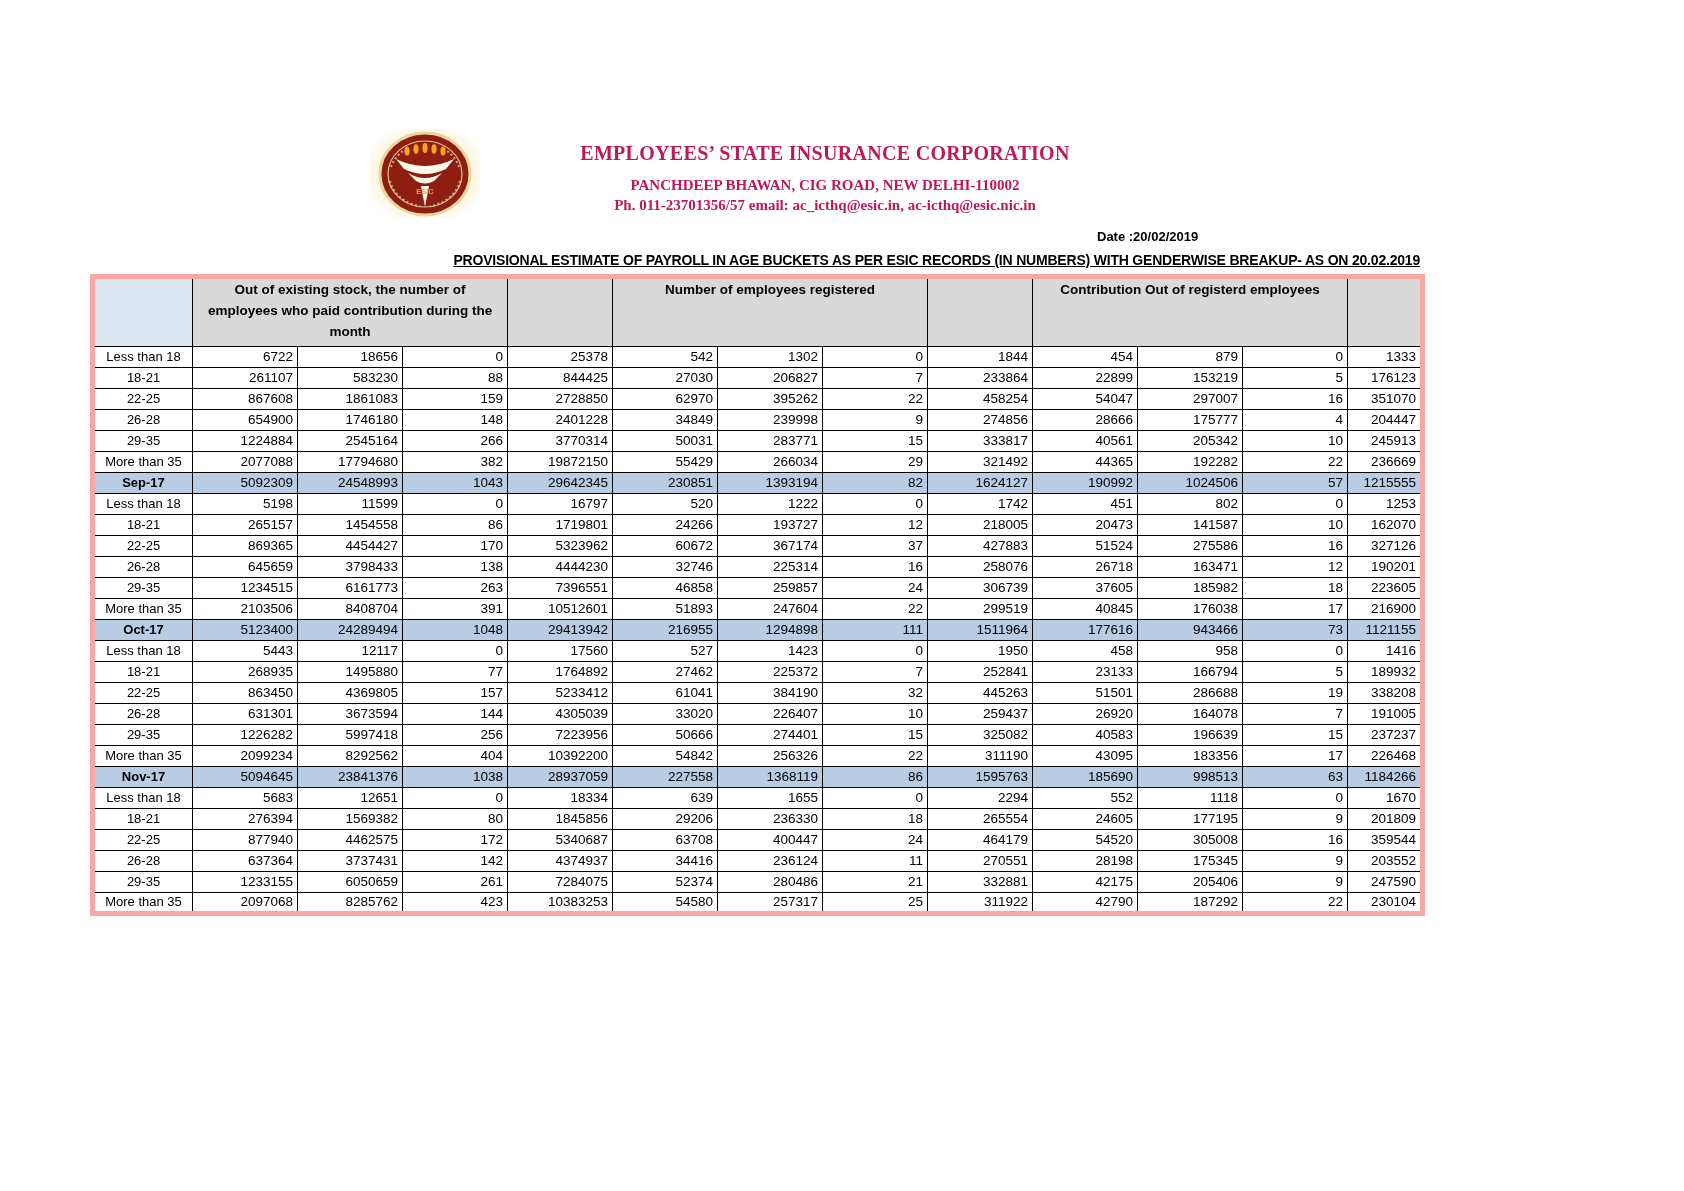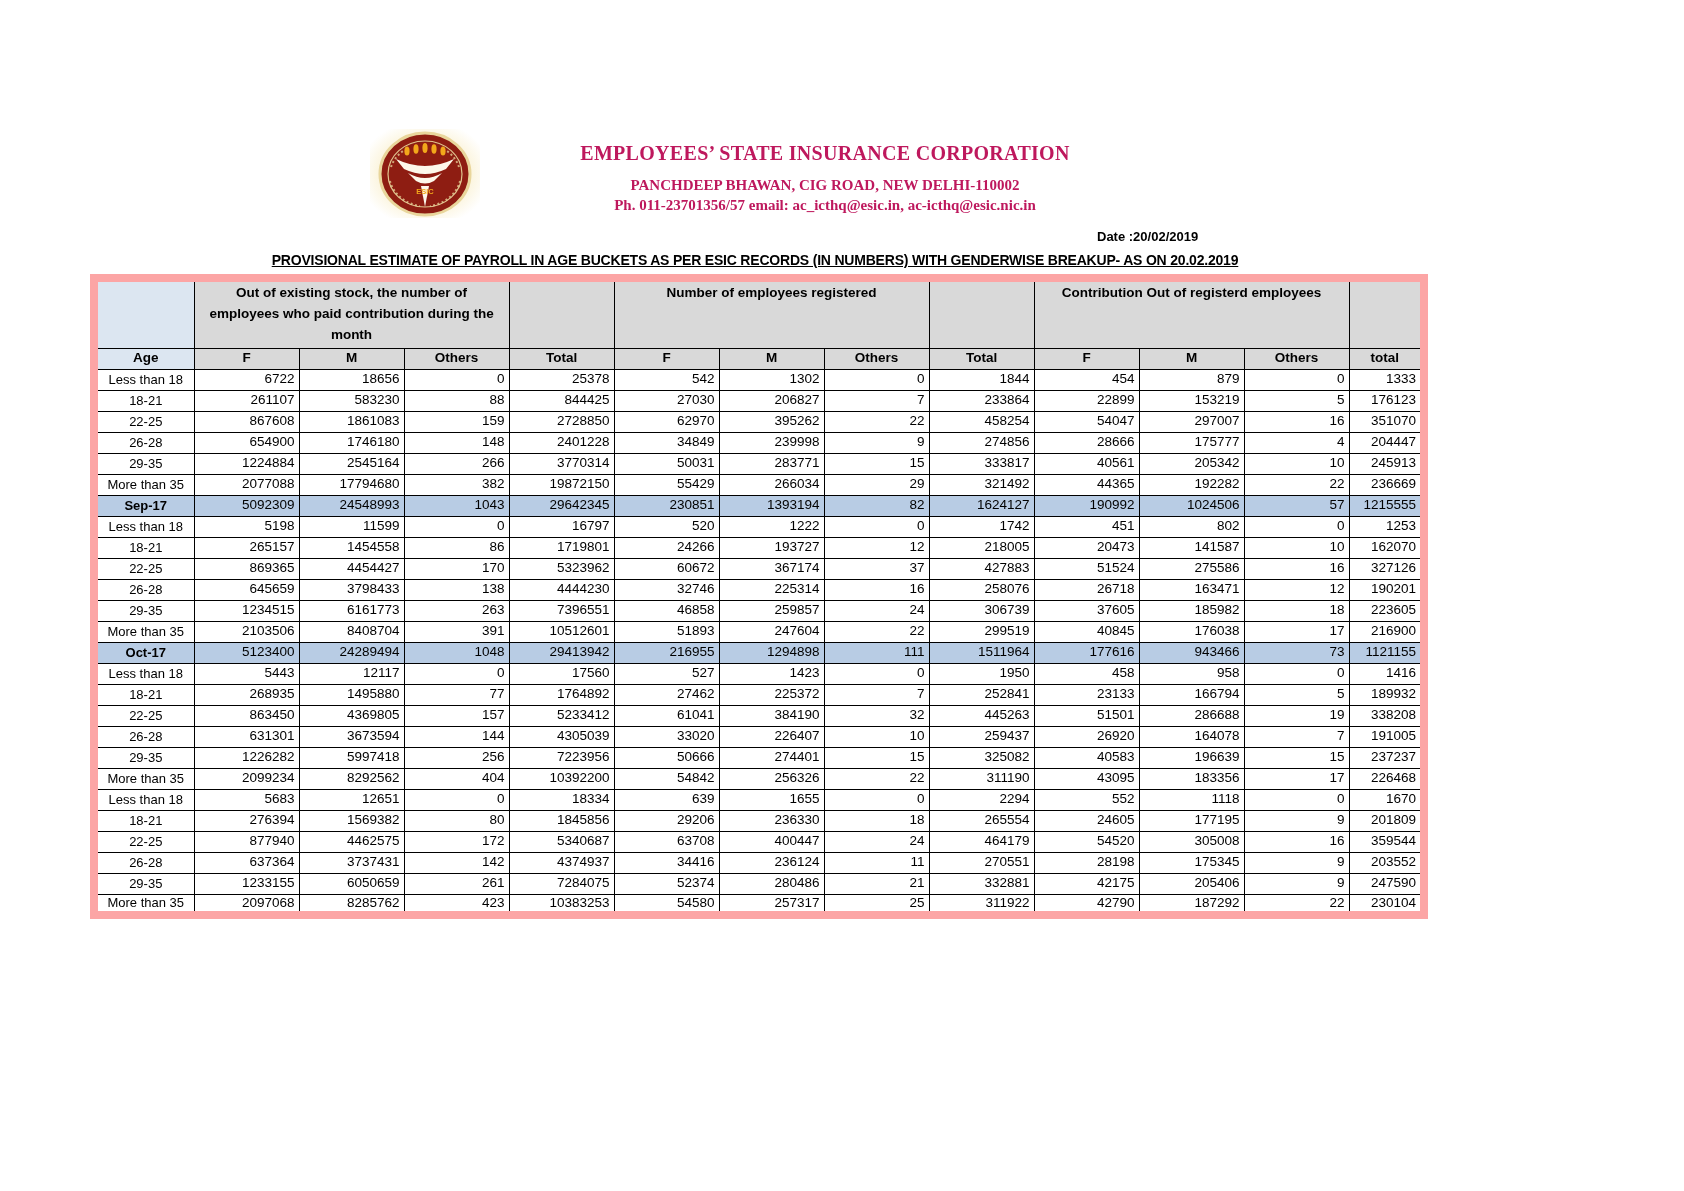--- a/index.html
+++ b/index.html
@@ -9,25 +9,25 @@
 
   .org-block{position:absolute;left:470px;top:142px;width:710px;text-align:center;
              font-family:"Liberation Serif",serif;font-weight:bold;color:#be185d;}
   .org-name{font-size:20px;letter-spacing:.3px;}
   .org-address{font-size:15px;margin-top:12px;}
   .org-contact{font-size:15px;margin-top:3px;}
 
   .date-line{position:absolute;left:1097px;top:229px;width:250px;
              font-weight:bold;font-size:13px;}
 
-  .doc-title{position:absolute;left:90px;top:252px;width:1330px;text-align:center;
+  .doc-title{position:absolute;left:90px;top:252px;width:1330px;text-align:right;
              font-weight:bold;font-size:14px;letter-spacing:-.2px;text-decoration:underline;white-space:nowrap;}
 
   table.payroll{position:absolute;left:90px;top:274px;width:1330px;border-collapse:collapse;
-                table-layout:fixed;border:8px solid #fca5a5;padding-left:44px;}
+                table-layout:fixed;border:5px solid #fca5a5;padding-left:44px;}
   th,td{border:1.5px solid #000;height:21px;padding:0 4px;font-size:13.5px;line-height:1.05;
         overflow:hidden;white-space:nowrap;box-sizing:border-box;}
   th.group{height:70px;vertical-align:top;padding-top:1px;font-size:13.5px;font-weight:bold;
            text-align:center;white-space:pre-line;line-height:1.55;}
   .gray{background:#d9d9d9;}
   .blue{background:#dce6f1;}
   th.colhead{font-weight:bold;text-align:center;}
   td.label-cell{text-align:center;font-size:13px;}
   td.num{text-align:right;font-size:13.5px;}
   td.num.center{text-align:right;}
@@ -103,35 +103,20 @@
         <th colspan="1" class="group blue"></th>
         <th colspan="3" class="group gray">Out of existing stock, the number of
 employees who paid contribution during the
 month</th>
         <th colspan="1" class="group gray"></th>
         <th colspan="3" class="group gray">Number of employees registered</th>
         <th colspan="1" class="group gray"></th>
         <th colspan="3" class="group gray">Contribution  Out of  registerd employees</th>
         <th colspan="1" class="group gray"></th>
       </tr>
-      <tr>
-        <th class="colhead blue">Age</th>
-        <th class="colhead gray">F</th>
-        <th class="colhead gray">M</th>
-        <th class="colhead gray">Others</th>
-        <th class="colhead gray">Total</th>
-        <th class="colhead gray">F</th>
-        <th class="colhead gray">M</th>
-        <th class="colhead gray">Others</th>
-        <th class="colhead gray">Total</th>
-        <th class="colhead gray">F</th>
-        <th class="colhead gray">M</th>
-        <th class="colhead gray">Others</th>
-        <th class="colhead gray">total</th>
-      </tr>
     </thead>
   <tbody>
       <tr class="data-row">
         <td class="label-cell">Less than 18</td>
         <td class="num">6722</td>
         <td class="num">18656</td>
         <td class="num">0</td>
         <td class="num">25378</td>
         <td class="num">542</td>
         <td class="num">1302</td>
@@ -420,20 +405,35 @@
         <td class="num">10392200</td>
         <td class="num">54842</td>
         <td class="num">256326</td>
         <td class="num">22</td>
         <td class="num">311190</td>
         <td class="num">43095</td>
         <td class="num">183356</td>
         <td class="num">17</td>
         <td class="num">226468</td>
       </tr>
+      <tr class="summary-row">
+        <td class="label-cell">Nov-17</td>
+        <td class="num">5094645</td>
+        <td class="num">23841376</td>
+        <td class="num">1038</td>
+        <td class="num">28937059</td>
+        <td class="num">227558</td>
+        <td class="num">1368119</td>
+        <td class="num">86</td>
+        <td class="num">1595763</td>
+        <td class="num">185690</td>
+        <td class="num">998513</td>
+        <td class="num">63</td>
+        <td class="num">1184266</td>
+      </tr>
       <tr class="data-row">
         <td class="label-cell">Less than 18</td>
         <td class="num">5683</td>
         <td class="num">12651</td>
         <td class="num">0</td>
         <td class="num">18334</td>
         <td class="num">639</td>
         <td class="num">1655</td>
         <td class="num">0</td>
         <td class="num">2294</td>

